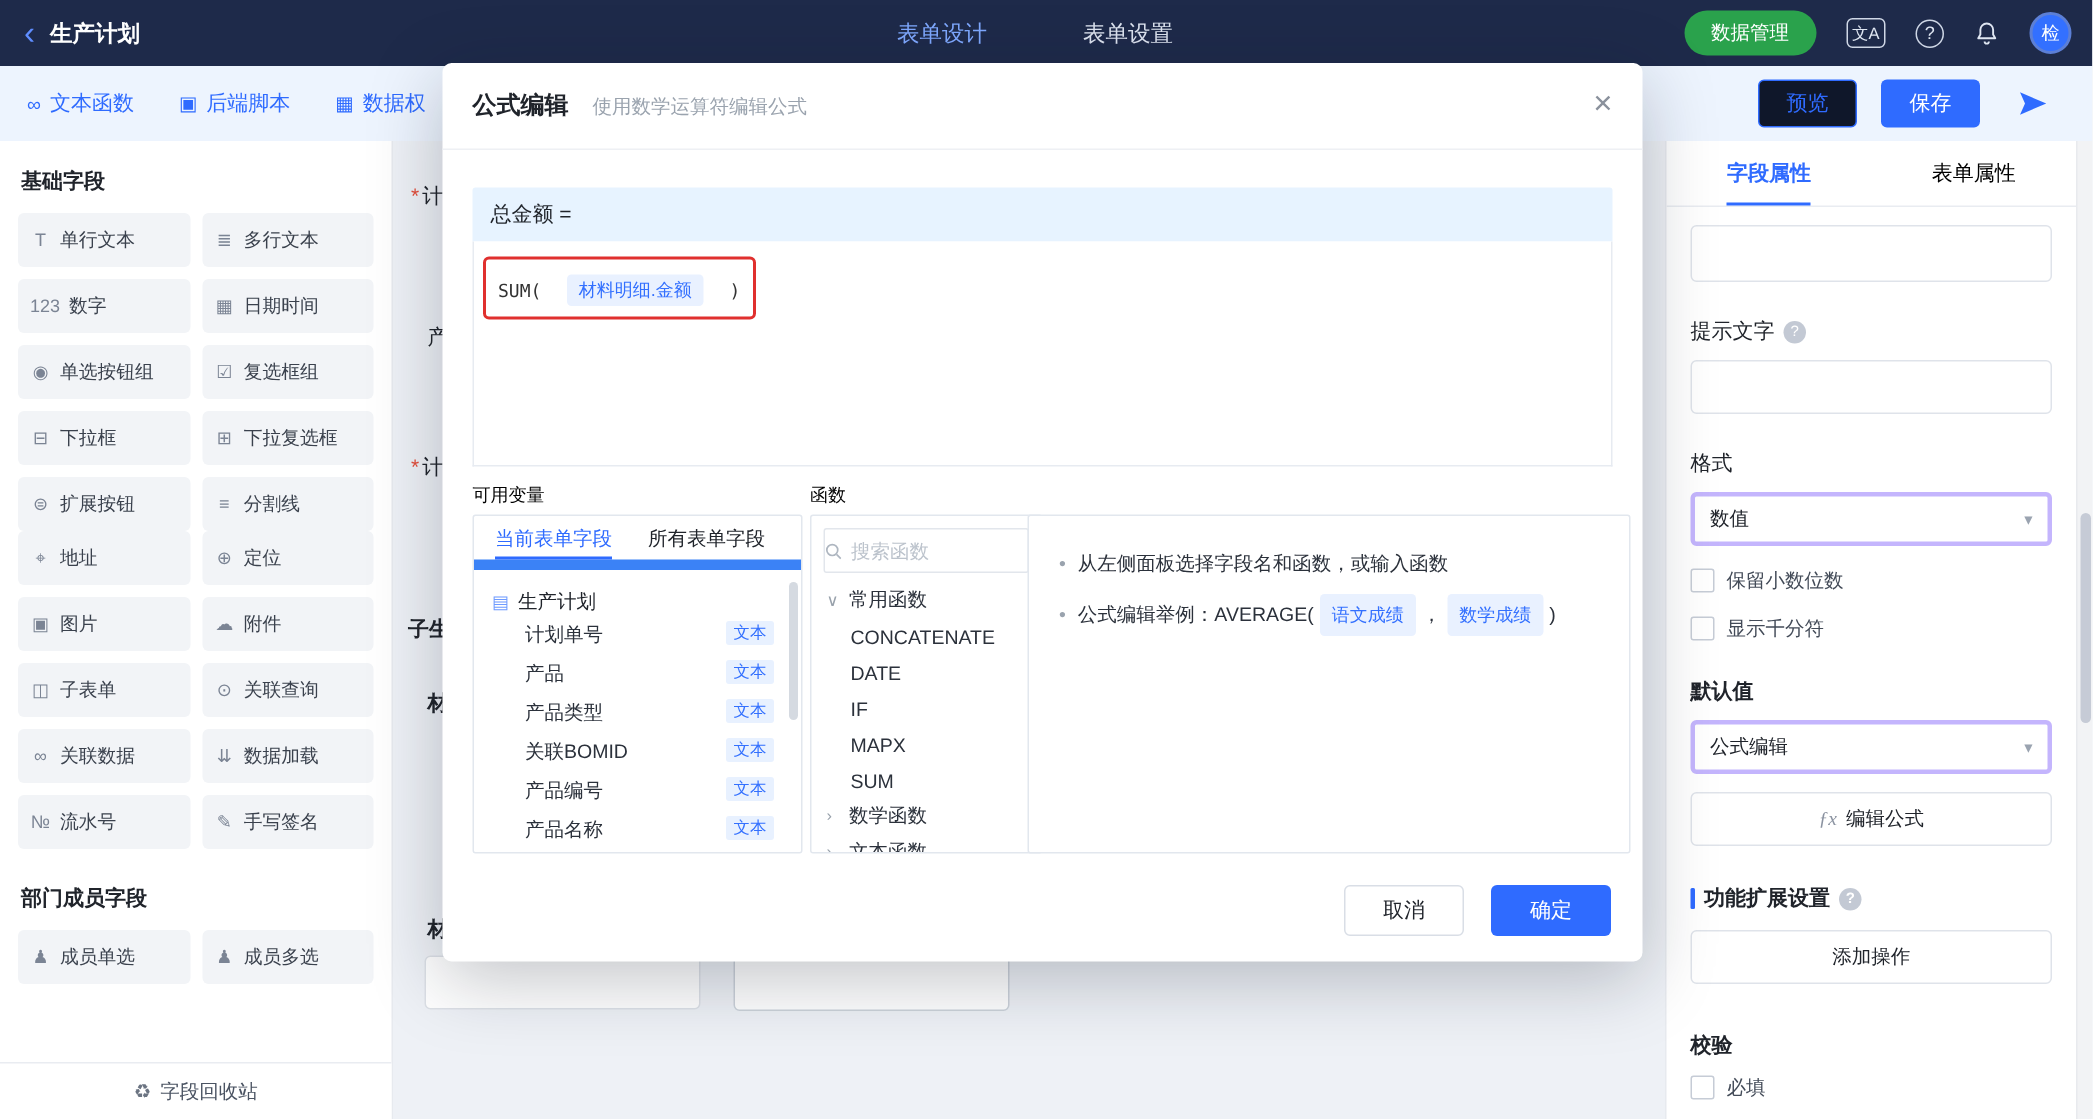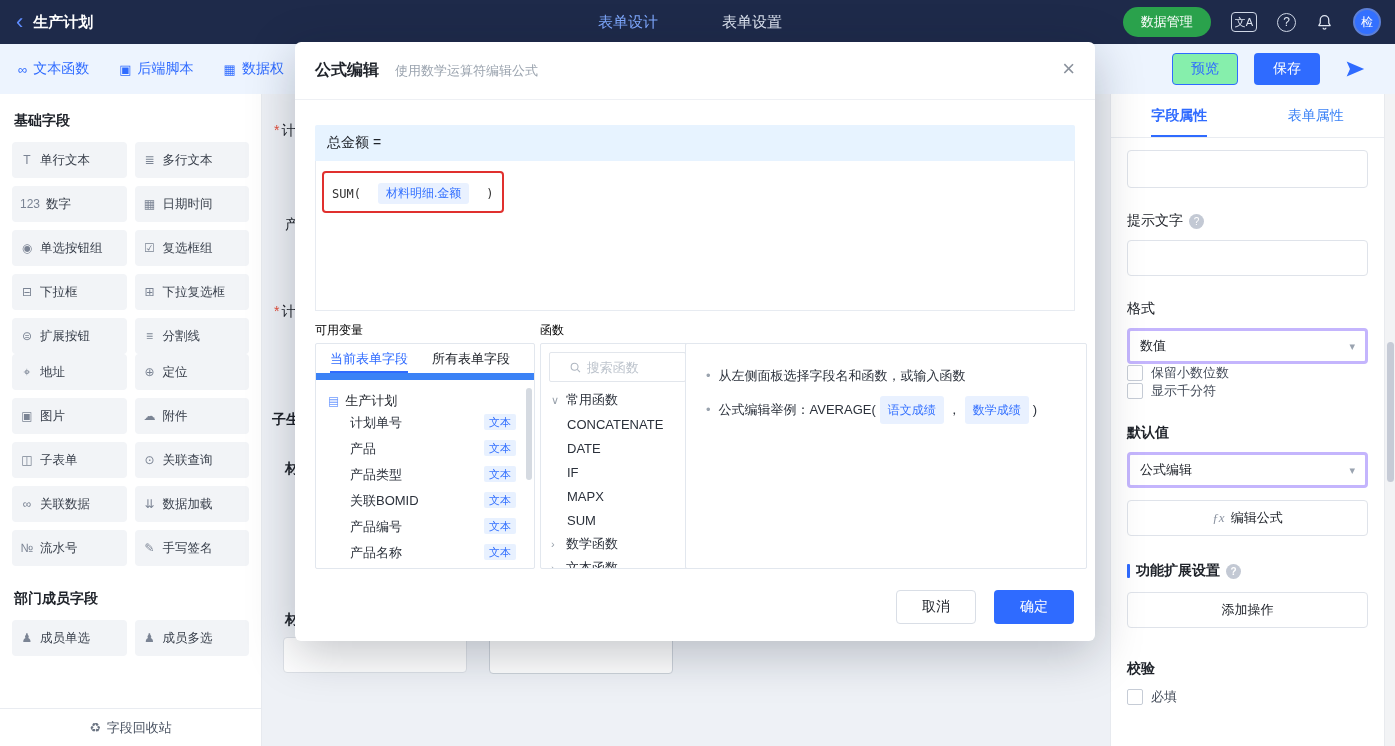--- a/index.html
+++ b/index.html
@@ -19,21 +19,21 @@
   .lang-box{min-width:26px;height:20px;border:1px solid #cfd7e6;border-radius:4px;color:#dfe6f2;font-size:11px;display:flex;align-items:center;justify-content:center;padding:0 3px;cursor:pointer}
   .help-circle{width:19px;height:19px;border:1px solid #cfd7e6;border-radius:50%;color:#dfe6f2;font-size:12px;display:flex;align-items:center;justify-content:center;cursor:pointer}
   .bell{display:flex;cursor:pointer}
   .avatar{width:28px;height:28px;border-radius:50%;background:#3370ff;color:#fff;font-size:12px;display:flex;align-items:center;justify-content:center;border:2px solid #5c7fd6;cursor:pointer}
 
   
   .toolbar{position:absolute;top:44px;left:0;right:0;height:50px;background:#edf4fe;display:flex;align-items:center;padding:0 18px;z-index:1}
   .tl-left{display:flex;gap:30px;align-items:center}
   .tl-item{display:flex;align-items:center;gap:6px;color:#2f6bff;font-size:14px;cursor:pointer;white-space:nowrap}
   .tl-icon{font-size:13px}
-  .btn-preview{position:absolute;right:157px;width:66px;height:32px;border:1px solid #2f6bff;background:#86efac;border-radius:4px;color:#2f6bff;font-size:14px;cursor:pointer;font-family:inherit}
+  .btn-preview{position:absolute;right:157px;width:66px;height:32px;border:1px solid #2f6bff;background:#0f172a;border-radius:4px;color:#2f6bff;font-size:14px;cursor:pointer;font-family:inherit}
   .btn-save{position:absolute;right:75px;width:66px;height:32px;border:none;background:#2f6bff;border-radius:4px;color:#fff;font-size:14px;cursor:pointer;font-family:inherit}
   .share{position:absolute;right:30px;display:flex;cursor:pointer}
 
   
   .sidebar{position:absolute;top:94px;left:0;width:262px;bottom:0;background:#fff;border-right:1px solid #e7eaef;padding:10px 12px 48px;z-index:2}
   .sec-title{font-size:14px;font-weight:bold;color:#20242b;margin:24px 2px 12px}
   .sec-title.first{margin-top:8px}
   .chips{display:grid;grid-template-columns:1fr 1fr;gap:8px}
   .chip{height:36px;background:#f2f4f7;border-radius:4px;display:flex;align-items:center;gap:6px;padding:0 8px;cursor:pointer;overflow:hidden}
   .chip-icon{color:#7b8494;font-size:12px;min-width:14px;text-align:center;flex:none}
@@ -50,34 +50,34 @@
   .f3{left:12px;top:209px}
   .f4{left:8px;top:317px;font-weight:bold}
   .f5{left:21px;top:366px;font-weight:bold}
   .f6{left:21px;top:517px;font-weight:bold}
   .cbox1{position:absolute;left:21px;top:543px;width:184px;height:36px;background:#fff;border:1px solid #dde1e7;border-radius:4px}
   .cbox2{position:absolute;left:227px;top:538px;width:184px;height:42px;background:#fff;border:1px solid #ccd2da;border-radius:4px}
 
   
   .props{position:absolute;top:94px;left:1110px;width:274px;bottom:0;background:#fff;border-left:1px solid #e7eaef;z-index:2}
   .props-tabs{display:flex;height:44px;border-bottom:1px solid #e9ecf1}
-  .ptab{flex:1;display:flex;align-items:center;justify-content:center;font-size:14px;color:#3b82f6;cursor:pointer;position:relative}
+  .ptab{flex:1;display:flex;align-items:center;justify-content:center;font-size:14px;color:#000000;cursor:pointer;position:relative}
   .ptab.active{color:#2f6bff;font-weight:bold}
   .ptab.active:after{content:"";position:absolute;bottom:0;left:50%;transform:translateX(-50%);width:56px;height:2px;background:#2f6bff}
   .props-body{padding:12px 16px}
   .pinput{height:36px;border:1px solid #dfe3ea;border-radius:4px;background:#fff}
   .pinput.tall{height:38px}
   .plabel{font-size:14px;color:#20242b;margin:24px 0 10px;display:flex;align-items:center;gap:6px}
   .plabel.b{font-weight:bold}
   .qmark{width:15px;height:15px;border-radius:50%;background:#c3c9d4;color:#fff;font-size:10px;display:inline-flex;align-items:center;justify-content:center;flex:none}
   .pselect{height:36px;border:3px solid #c4b5fd;border-radius:4px;display:flex;align-items:center;justify-content:space-between;padding:0 10px;font-size:13px;color:#20242b;cursor:pointer;background:#fff}
   .chev{color:#9aa3b0;font-size:11px}
   .pbtn{height:36px;border:1px solid #dfe3ea;border-radius:4px;background:#fff;display:flex;align-items:center;justify-content:center;gap:6px;font-size:13px;color:#20242b;margin-top:12px;cursor:pointer;width:100%;font-family:inherit}
   .fxg{color:#8b93a1;font-style:italic;font-family:"Liberation Serif","DejaVu Serif",serif}
-  .cb{display:flex;align-items:center;gap:8px;font-size:13px;color:#434b58;cursor:pointer}
+  .cb{display:flex;align-items:center;gap:8px;font-size:13px;color:#434b58;margin-top:14px;cursor:pointer}
   .cbx{width:16px;height:16px;border:1px solid #c6ccd6;border-radius:2px;background:#fff;display:flex;align-items:center;justify-content:center;font-size:11px;color:#fff;flex:none}
   .ext{display:flex;align-items:center;gap:6px;margin-top:26px;font-size:14px;font-weight:bold;color:#20242b}
   .ext:before{content:"";width:3px;height:14px;background:#2f6bff;border-radius:1px}
 
   
   .vscroll{position:absolute;top:94px;right:0;width:11px;bottom:0;background:#f2f3f5;border-left:1px solid #e8eaee;z-index:4}
   .vthumb{position:absolute;left:2px;width:7px;top:248px;height:140px;background:#c6cbd6;border-radius:4px;cursor:pointer}
 
   
   .modal{position:absolute;left:295px;top:42px;width:800px;height:599px;background:#fff;border-radius:6px;box-shadow:0 12px 48px rgba(16,24,40,.25);z-index:10}
@@ -103,21 +103,21 @@
   .v-tab.active{color:#2f6bff}
   .v-tab.active:after{content:"";position:absolute;left:10px;right:10px;bottom:0;height:2px;background:#2f6bff}
   .tree{padding:8px 6px 0 8px;position:relative}
   .t-root{display:flex;align-items:center;gap:6px;height:26px;font-size:13px;color:#20242b;padding-left:4px}
   .doc-ic{color:#6f9bff;font-size:12px}
   .var-row{display:flex;align-items:flex-start;justify-content:space-between;height:26px;padding:0 12px 0 26px;font-size:13px;color:#2b313b;cursor:pointer}
   .var-tag{font-size:11px;color:#3370ff;background:#e8f1ff;border-radius:2px;padding:1px 5px;line-height:14px}
   .sb{position:absolute;right:2px;width:6px;border-radius:3px;background:#d5dae1}
   .sb-vars{top:44px;height:92px}
   .sb-funcs{top:44px;height:100px}
-  .search{margin:8px 8px 6px;height:30px;border:1px solid #e2e6ec;border-radius:2px;display:flex;align-items:center;padding:0 20px;gap:6px}
+  .search{margin:8px 8px 6px;height:30px;border:1px solid #e2e6ec;border-radius:2px;display:flex;align-items:center;padding:0 0;gap:6px}
   .search input{border:none;outline:none;font-size:13px;color:#20242b;width:100%;font-family:inherit;background:transparent}
   .search input::placeholder{color:#bcc3cc}
   .fn-row{height:24px;display:flex;align-items:center;gap:5px;font-size:13px;color:#2b313b;padding-left:10px;cursor:pointer;white-space:nowrap}
   .fn-row.item{padding-left:26px}
   .fn-chev{color:#98a1ab;font-size:11px;width:10px;flex:none}
   .help-line{font-size:13px;color:#2b313b;line-height:24px;margin-bottom:8px}
   .bullet{color:#9aa3ae;margin-right:8px}
   .help-line .blue-chip{margin:0 4px}
   .m-cancel{position:absolute;left:601px;top:548px;width:80px;height:34px;background:#fff;border:1px solid #d9dee6;border-radius:4px;font-size:14px;color:#20242b;cursor:pointer;font-family:inherit}
   .m-ok{position:absolute;left:699px;top:548px;width:80px;height:34px;background:#2f6bff;border:none;border-radius:4px;font-size:14px;color:#fff;cursor:pointer;font-family:inherit}

